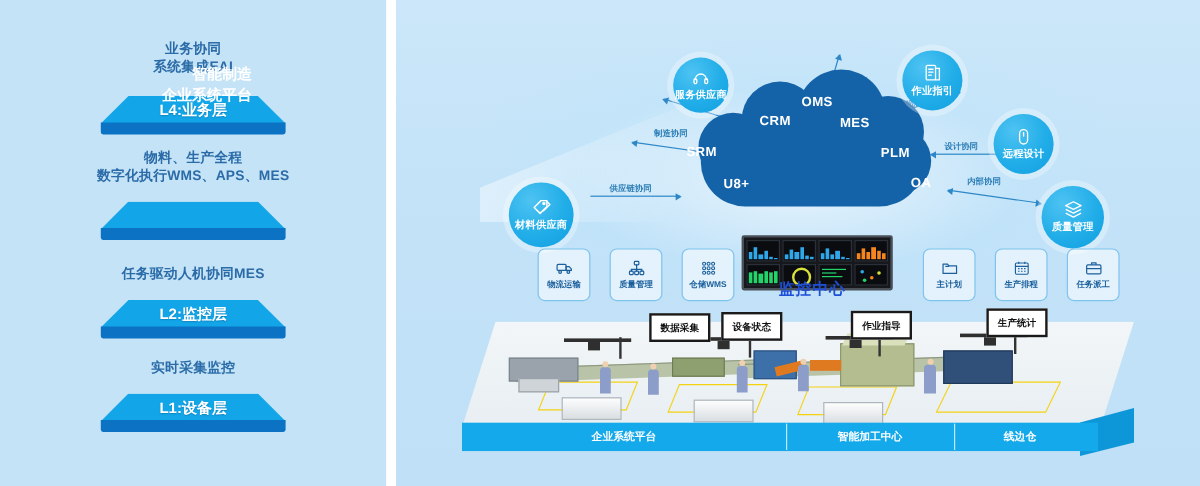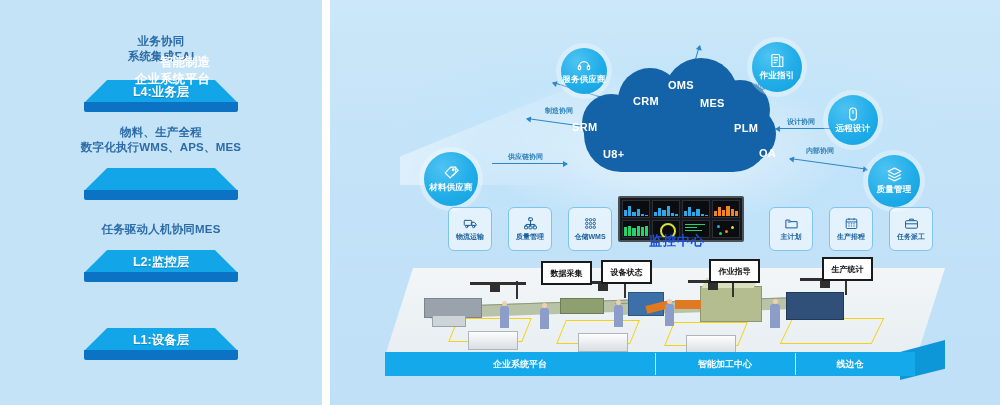--- a/index.html
+++ b/index.html
@@ -185,20 +185,23 @@
 
     <div class="lay-caption" style="top:222px">
       <div>任务驱动人机协同MES</div>
     </div>
     <div class="slab" style="left:84px;top:250px">
       <div class="top"></div>
       <div class="base"></div>
       <div class="txt">L2:监控层</div>
     </div>
 
+    <div class="lay-caption" style="top:300px">
+      <div>实时采集监控</div>
+    </div>
     <div class="slab" style="left:84px;top:328px">
       <div class="top"></div>
       <div class="base"></div>
       <div class="txt">L1:设备层</div>
     </div>
   </div>
 
   <div id="divider"></div>
 
   <div class="panel" id="right-panel"></div>

